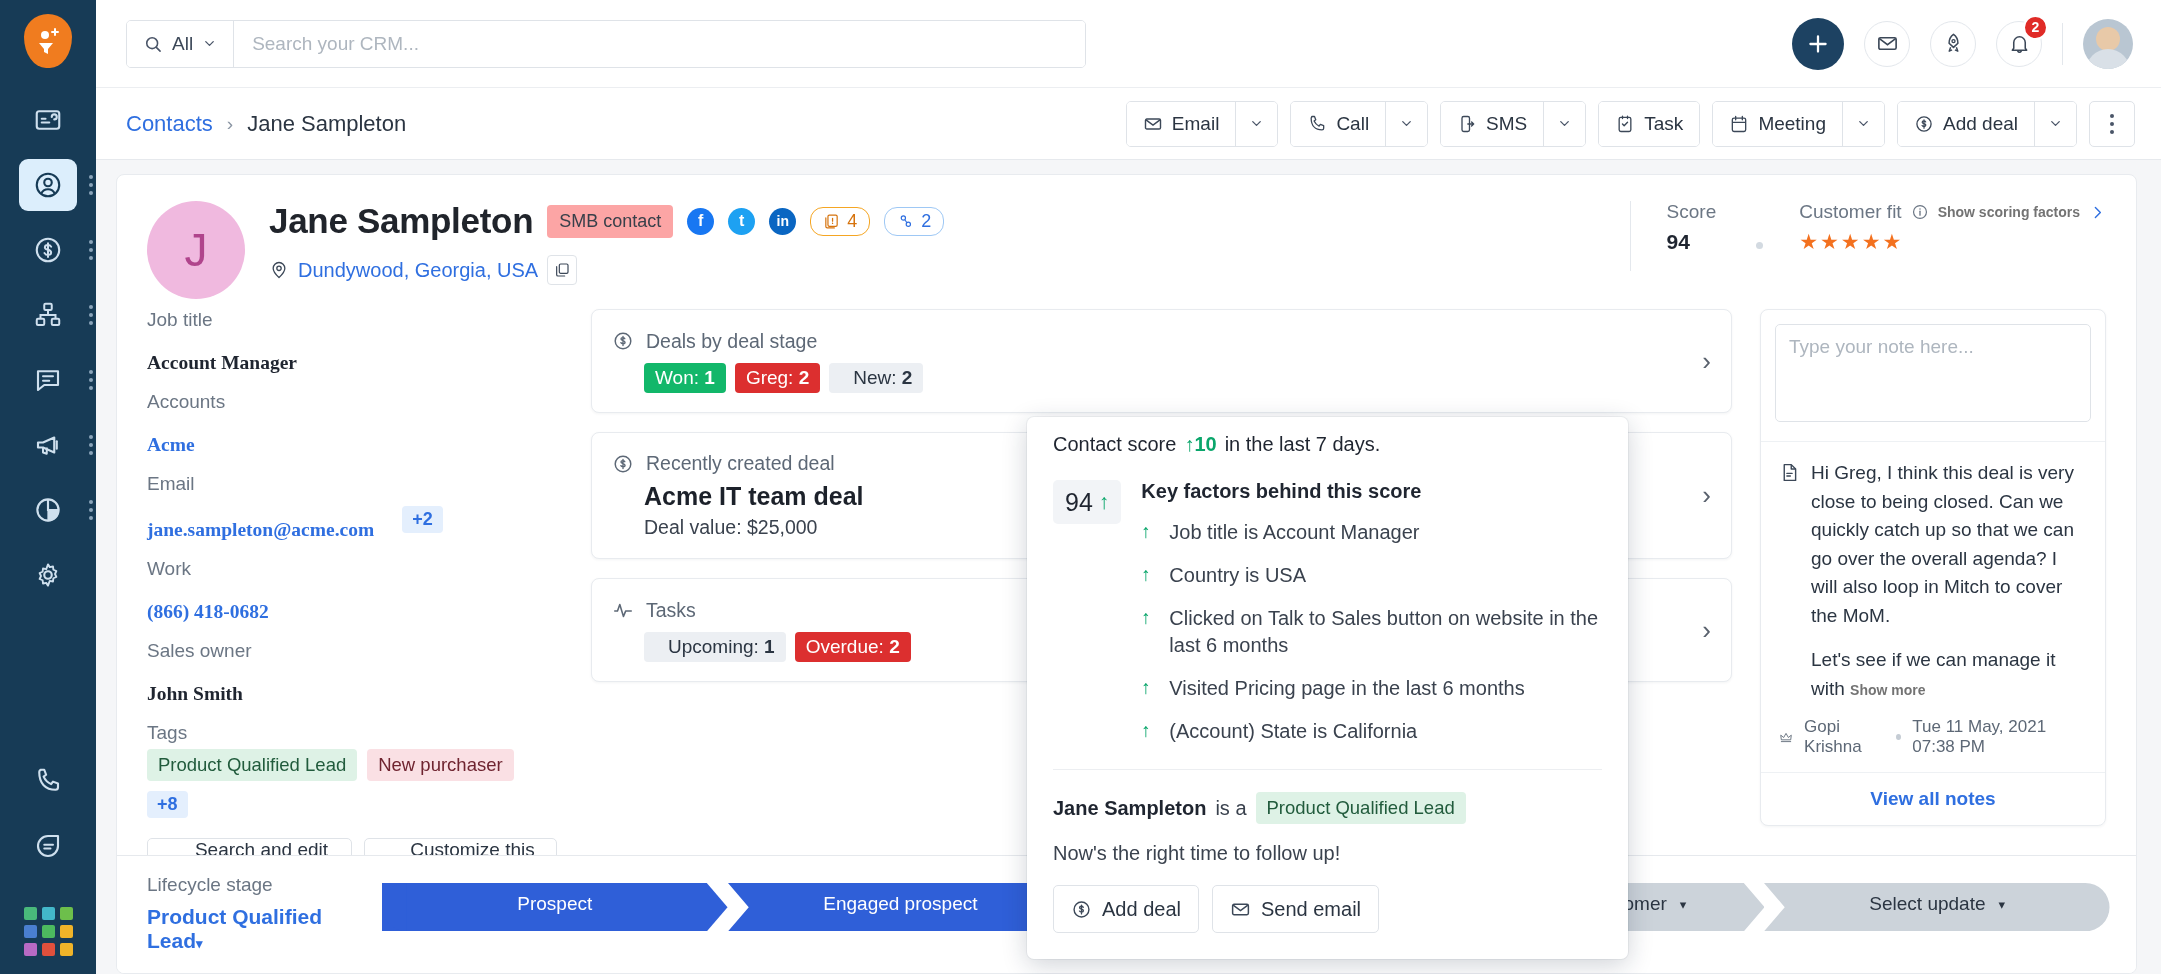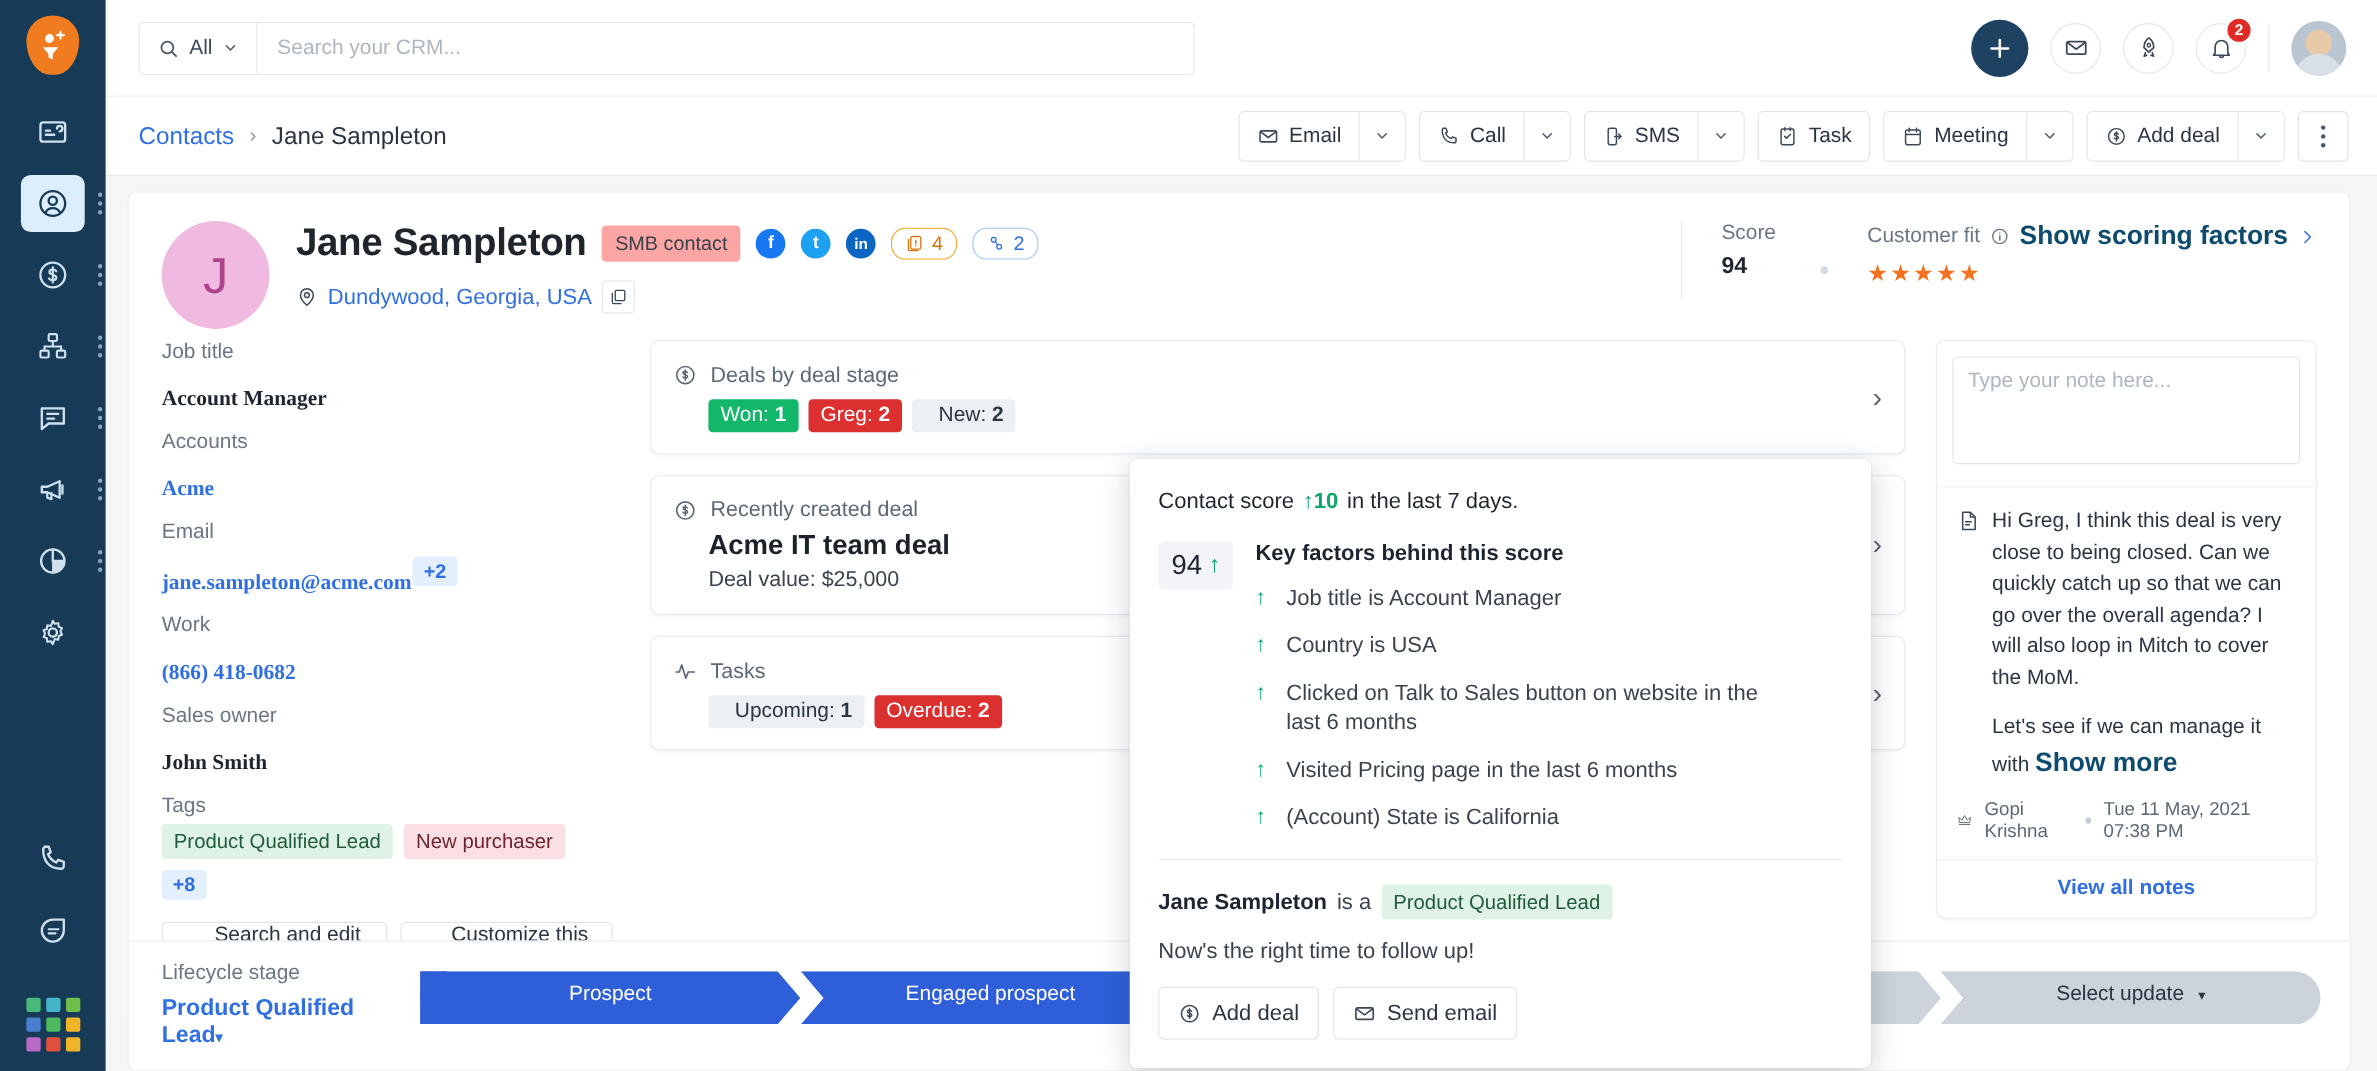--- a/index.html
+++ b/index.html
@@ -131,31 +131,31 @@
   .locline .loc { color: #2f6fe0; font-size: 20px; cursor: pointer; }
   .copybtn { width: 30px; height: 30px; border: 1px solid #dfe3e8; border-radius: 4px; background: #fff;
     display: flex; align-items: center; justify-content: center; cursor: pointer; }
 
   .score-box { display: flex; align-items: flex-start; padding-left: 36px; margin-left: 16px; border-left: 1px solid #e4e8ed; height: 70px; }
   .score-col { margin-right: 40px; }
   .sc-lbl { color: #6b7684; font-size: 19px; }
   .sc-val { font-size: 21px; font-weight: bold; color: #1f2530; margin-top: 7px; }
   .fit-col .stars { margin-top: 7px; color: #f3711f; font-size: 21px; letter-spacing: 2px; }
   .fitrow { display: flex; align-items: center; gap: 9px; }
-  .link-blue { color: #0c4a6e; cursor: pointer; font-weight: bold; font-size: 24px; }
+  .link-blue { color: #737373; cursor: pointer; font-weight: bold; font-size: 14px; }
   .sepdot { width: 7px; height: 7px; border-radius: 50%; background: #d3dae1; align-self: center; margin-right: 36px; margin-top:18px;}
 
   
   .body-cols { display: flex; padding: 10px 30px 0 30px; gap: 0; flex: 1; min-height: 0; }
   .col-left { width: 430px; flex: 0 0 430px; padding-right: 20px; }
   .fld { margin-bottom: 17px; }
   .fld .k { color: #6b7684; font-size: 19px; }
   .fld .v { font-size: 19.5px; font-weight: bold; color: #1f2530; margin-top: 21px; font-family: Liberation Serif, serif; }
   .fld .v.link { color: #2f6fe0; cursor: pointer; }
-  .inlinev { display: flex; align-items: center; gap: 1px; margin-top: 3px; }
+  .inlinev { display: flex; align-items: center; gap: 28px; margin-top: 3px; }
   .more-chip { background: #e4effd; color: #2f6fe0; font-size: 18px; font-weight: bold; padding: 3px 10px; border-radius: 4px; cursor: pointer; }
   .tagrow { display: flex; gap: 10px; align-items: center; margin-top: 5px; flex-wrap: wrap; }
   .tag { font-size: 18.5px; padding: 5px 11px; border-radius: 4px; }
   .tag.green { background: #def2e6; color: #215b3c; }
   .tag.pink { background: #fae0e4; color: #6f2430; }
   .btnrow { display: flex; gap: 12px; margin-top: 20px; text-decoration: underline; }
   .ghost-btn {
     display: flex; align-items: center; gap: 10px; border: 1px solid #dfe3e8; background: #fff;
     border-radius: 5px; height: 45px; padding: 0 15px; font-size: 19px; color: #2b3542;
     cursor: pointer; font-family: inherit;
@@ -203,23 +203,23 @@
     font-size: 19px; cursor: pointer;
   }
   .stage .lab { position: relative; z-index: 3; display: flex; align-items: center; gap: 13px; }
   .stage .shape { position: absolute; inset: 0; }
   .stage.done .lab { color: #fff; }
   .stage.todo .lab { color: #2b3542; }
   .caretdown { font-size: 13px; }
 
   
   .popover {
-    position: absolute; left: 931px; top: 257px; width: 674px;
+    position: absolute; left: 931px; top: 257px; width: 601px;
     background: #fff; border-radius: 7px; box-shadow: 0 6px 26px rgba(20,35,60,.20), 0 0 0 1px rgba(20,35,60,.05);
-    padding: 28px 26px 26px 26px; z-index: 60;
+    padding: 16px 26px 26px 26px; z-index: 60;
   }
   .pop-head { font-size: 20px; color: #1f2530; display: flex; align-items: center; gap: 8px; flex-wrap: wrap; }
   .up { color: #0aa66b; font-weight: bold; }
   .pop-row { display: flex; gap: 20px; margin-top: 24px; }
   .scorechip {
     background: #f2f4f7; border-radius: 5px; padding: 9px 12px; font-size: 25px; color: #1f2530;
     display: flex; align-items: center; gap: 6px; height: 44px; align-self: flex-start;
   }
   .scorechip .ar { color: #0aa66b; font-size: 21px; }
   .factors-title { font-weight: bold; font-size: 20px; color: #1f2530; }

